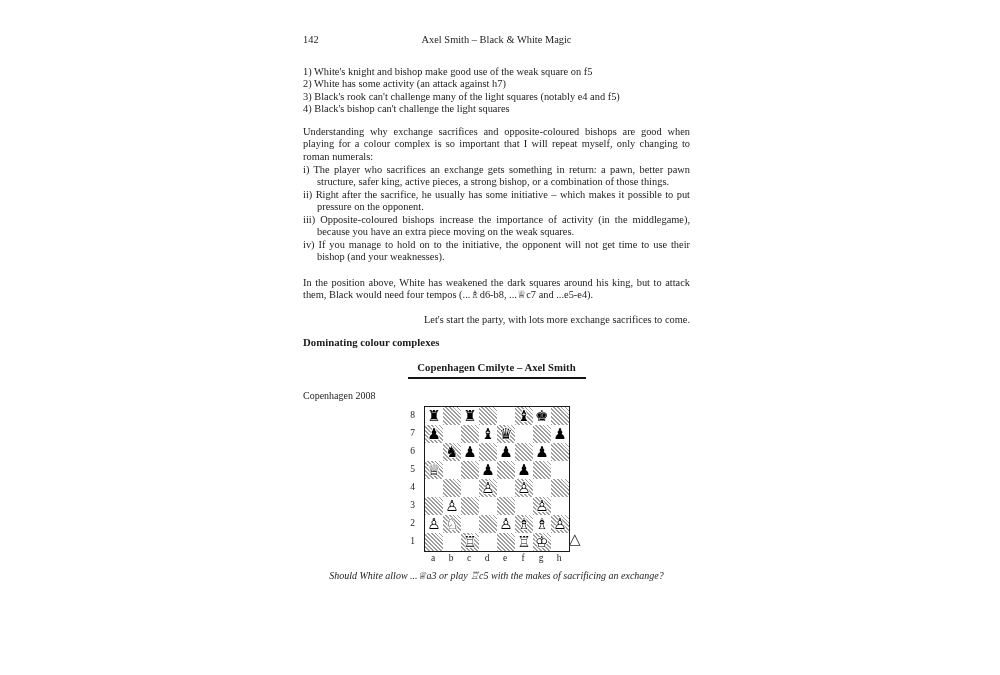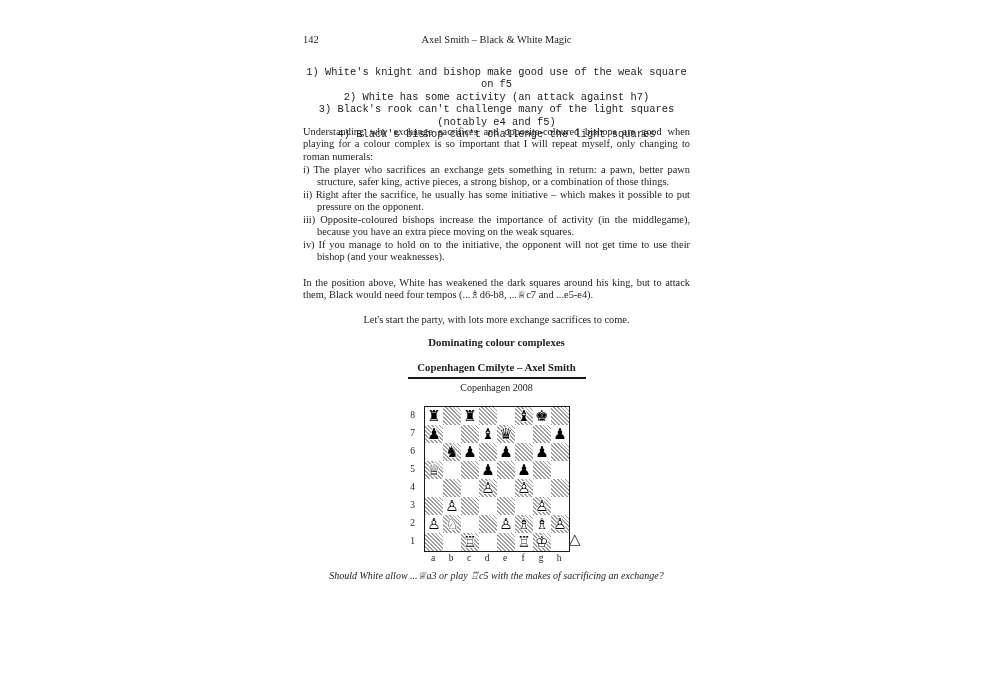--- a/index.html
+++ b/index.html
@@ -10,31 +10,31 @@
     font-family:"Liberation Serif", serif;
     color:#1c1c1c;
     overflow:hidden;
   }
   .col{position:absolute;left:303px;width:387px;}
   .body-text{font-size:10.4px;line-height:12.45px;text-align:justify;}
   .header-row{top:33px;font-size:10.4px;line-height:13px;}
   .header-row .pgnum{position:absolute;left:0;top:0;}
   .header-row .runhead{display:block;text-align:center;}
   .numlist{top:66px;}
-  .numlist div{text-align:center;font-family:Liberation Mono, monospace;}
+  .numlist div{text-align:left;}
   .para1{top:126px;}
   .romanlist{top:164px;}
   .romanlist div{padding-left:14px;text-indent:-14px;}
   .para2{top:277px;}
-  .para3{top:314px;text-align:center;}
-  .h-section{top:336px;font-size:10.8px;font-weight:bold;text-align:center;}
+  .para3{top:314px;text-align:right;}
+  .h-section{top:336px;font-size:10.8px;font-weight:bold;}
   .h-game-wrap{top:357px;text-align:center;}
   .h-game{display:inline-block;min-width:178px;font-size:10.8px;font-weight:bold;
           border-bottom:2.5px solid #151515;padding-bottom:4px;}
-  .venue{top:382px;font-size:10px;text-align:center;}
+  .venue{top:390px;font-size:10px;}
   .caption{top:570px;font-size:10px;font-style:italic;text-align:center;}
   .para4{top:596px;}
 
   
   .board{
     position:absolute;left:424px;top:406px;
     width:144px;height:144px;
     border:1.5px solid #1a1a1a;
     display:grid;
     grid-template-columns:repeat(8,18px);

